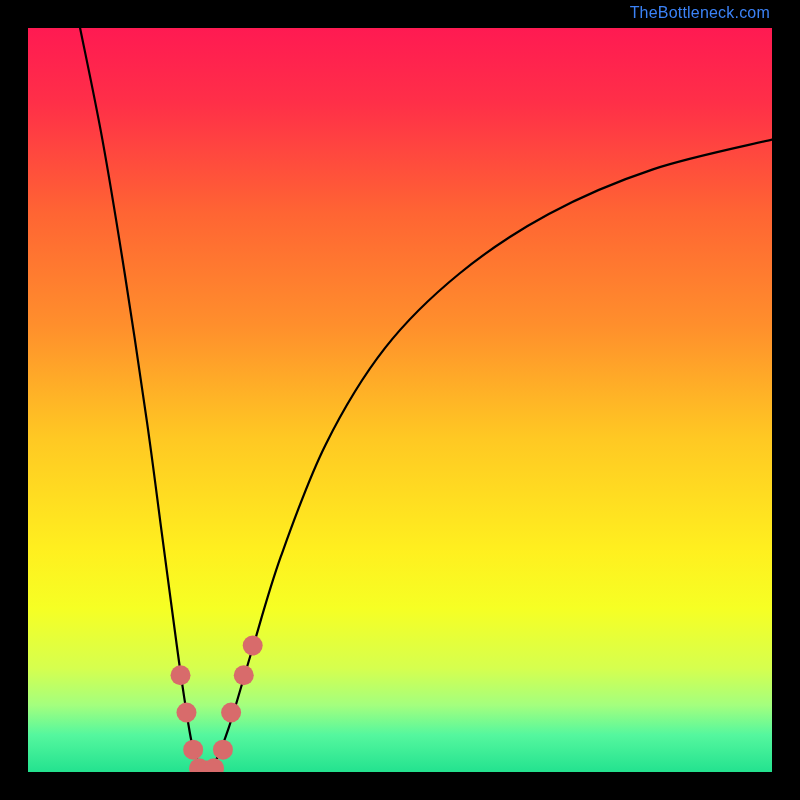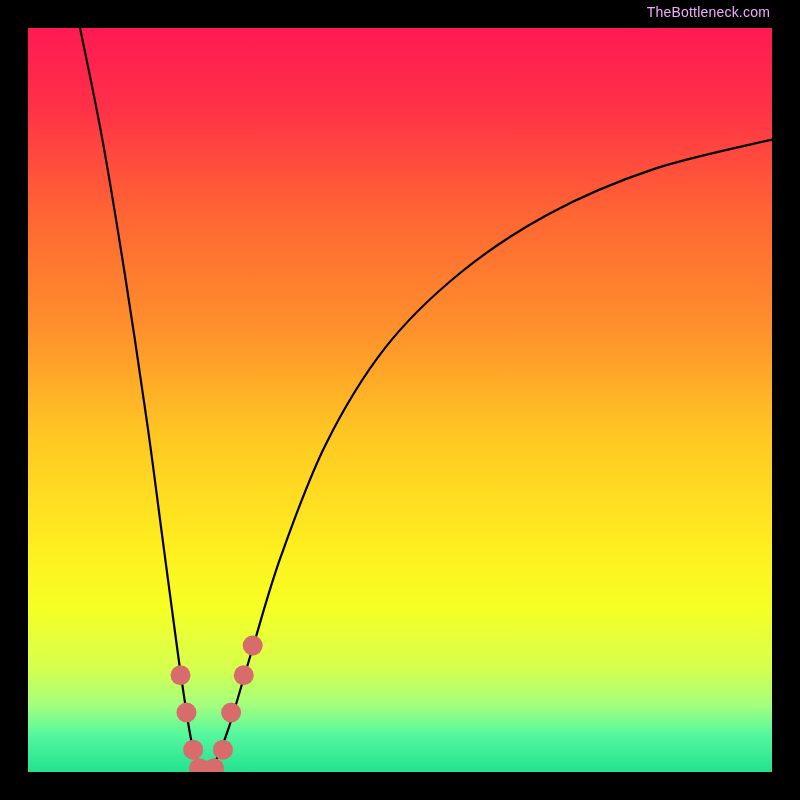--- a/index.html
+++ b/index.html
@@ -27,22 +27,22 @@
     overflow: hidden;
   }
   .gradient {
     position: absolute;
     inset: 0;
   }
   .watermark {
     position: absolute;
     top: 4px;
     right: 30px;
-    color: #f0abfc;
-    font-size: 14px;
+    color: #3b82f6;
+    font-size: 16px;
     letter-spacing: 0.2px;
     font-weight: 500;
   }
   svg.curve {
     position: absolute;
     inset: 0;
   }
 </style>
 </head>
 <body>

